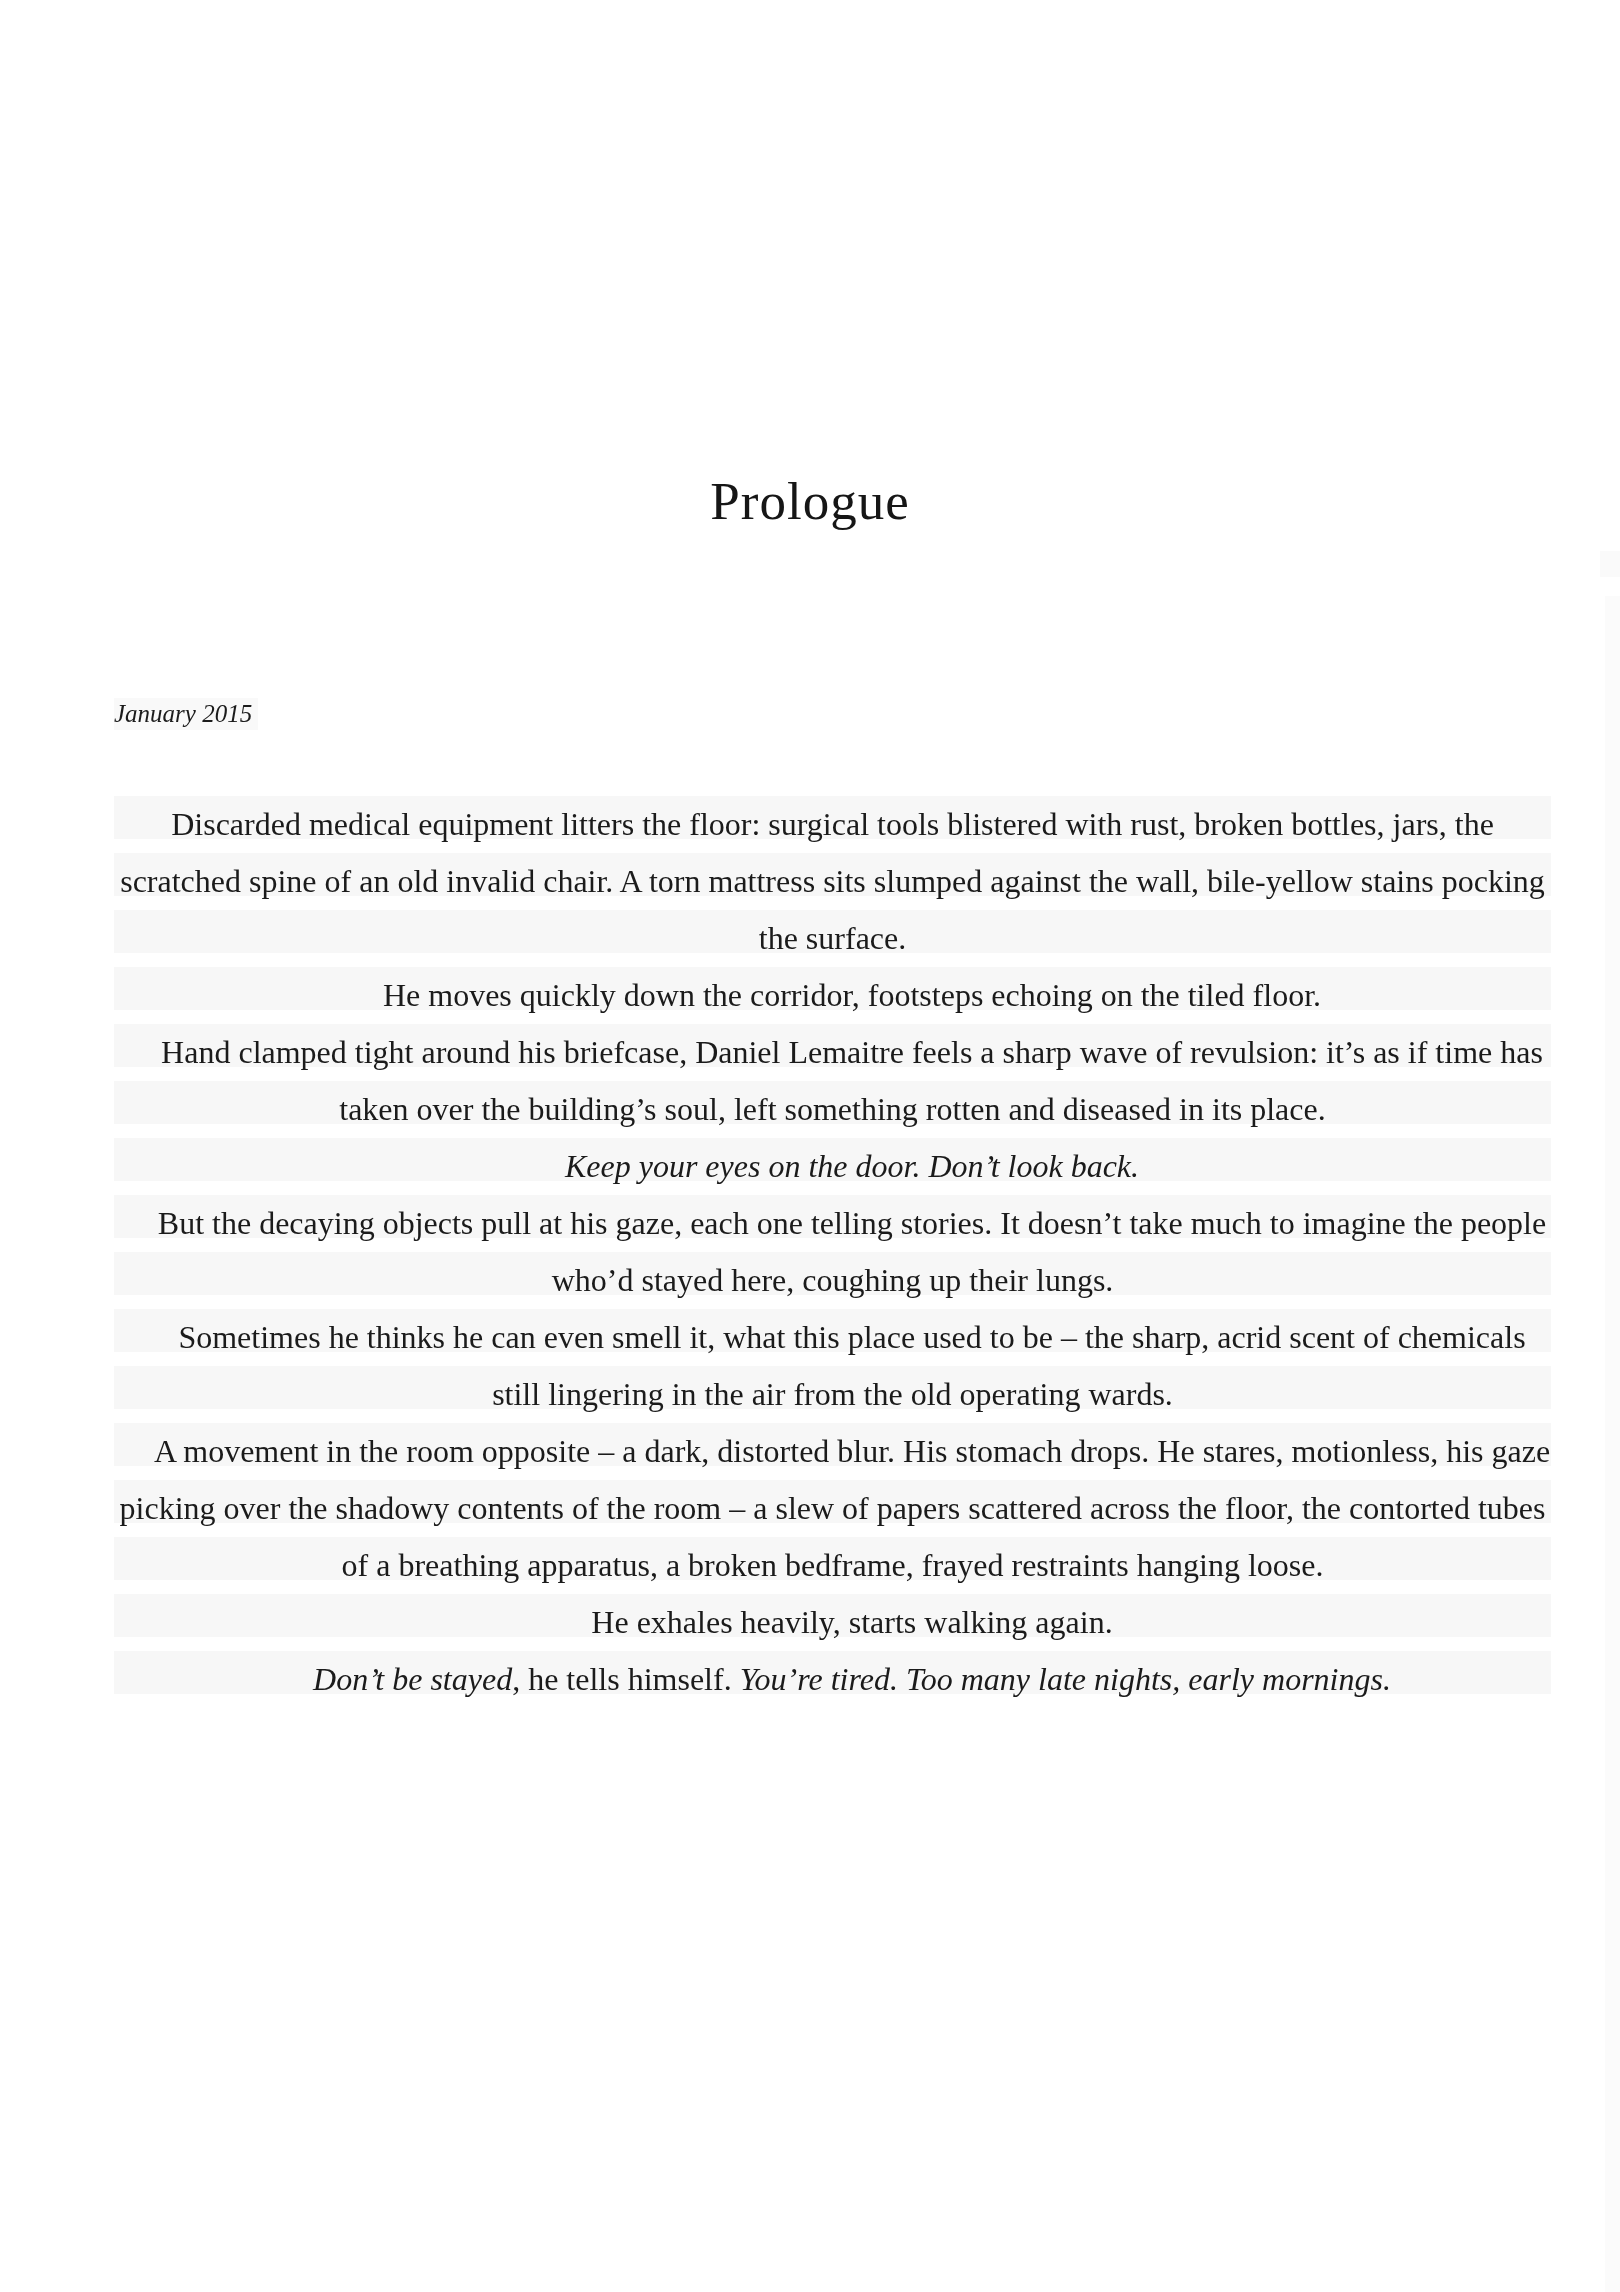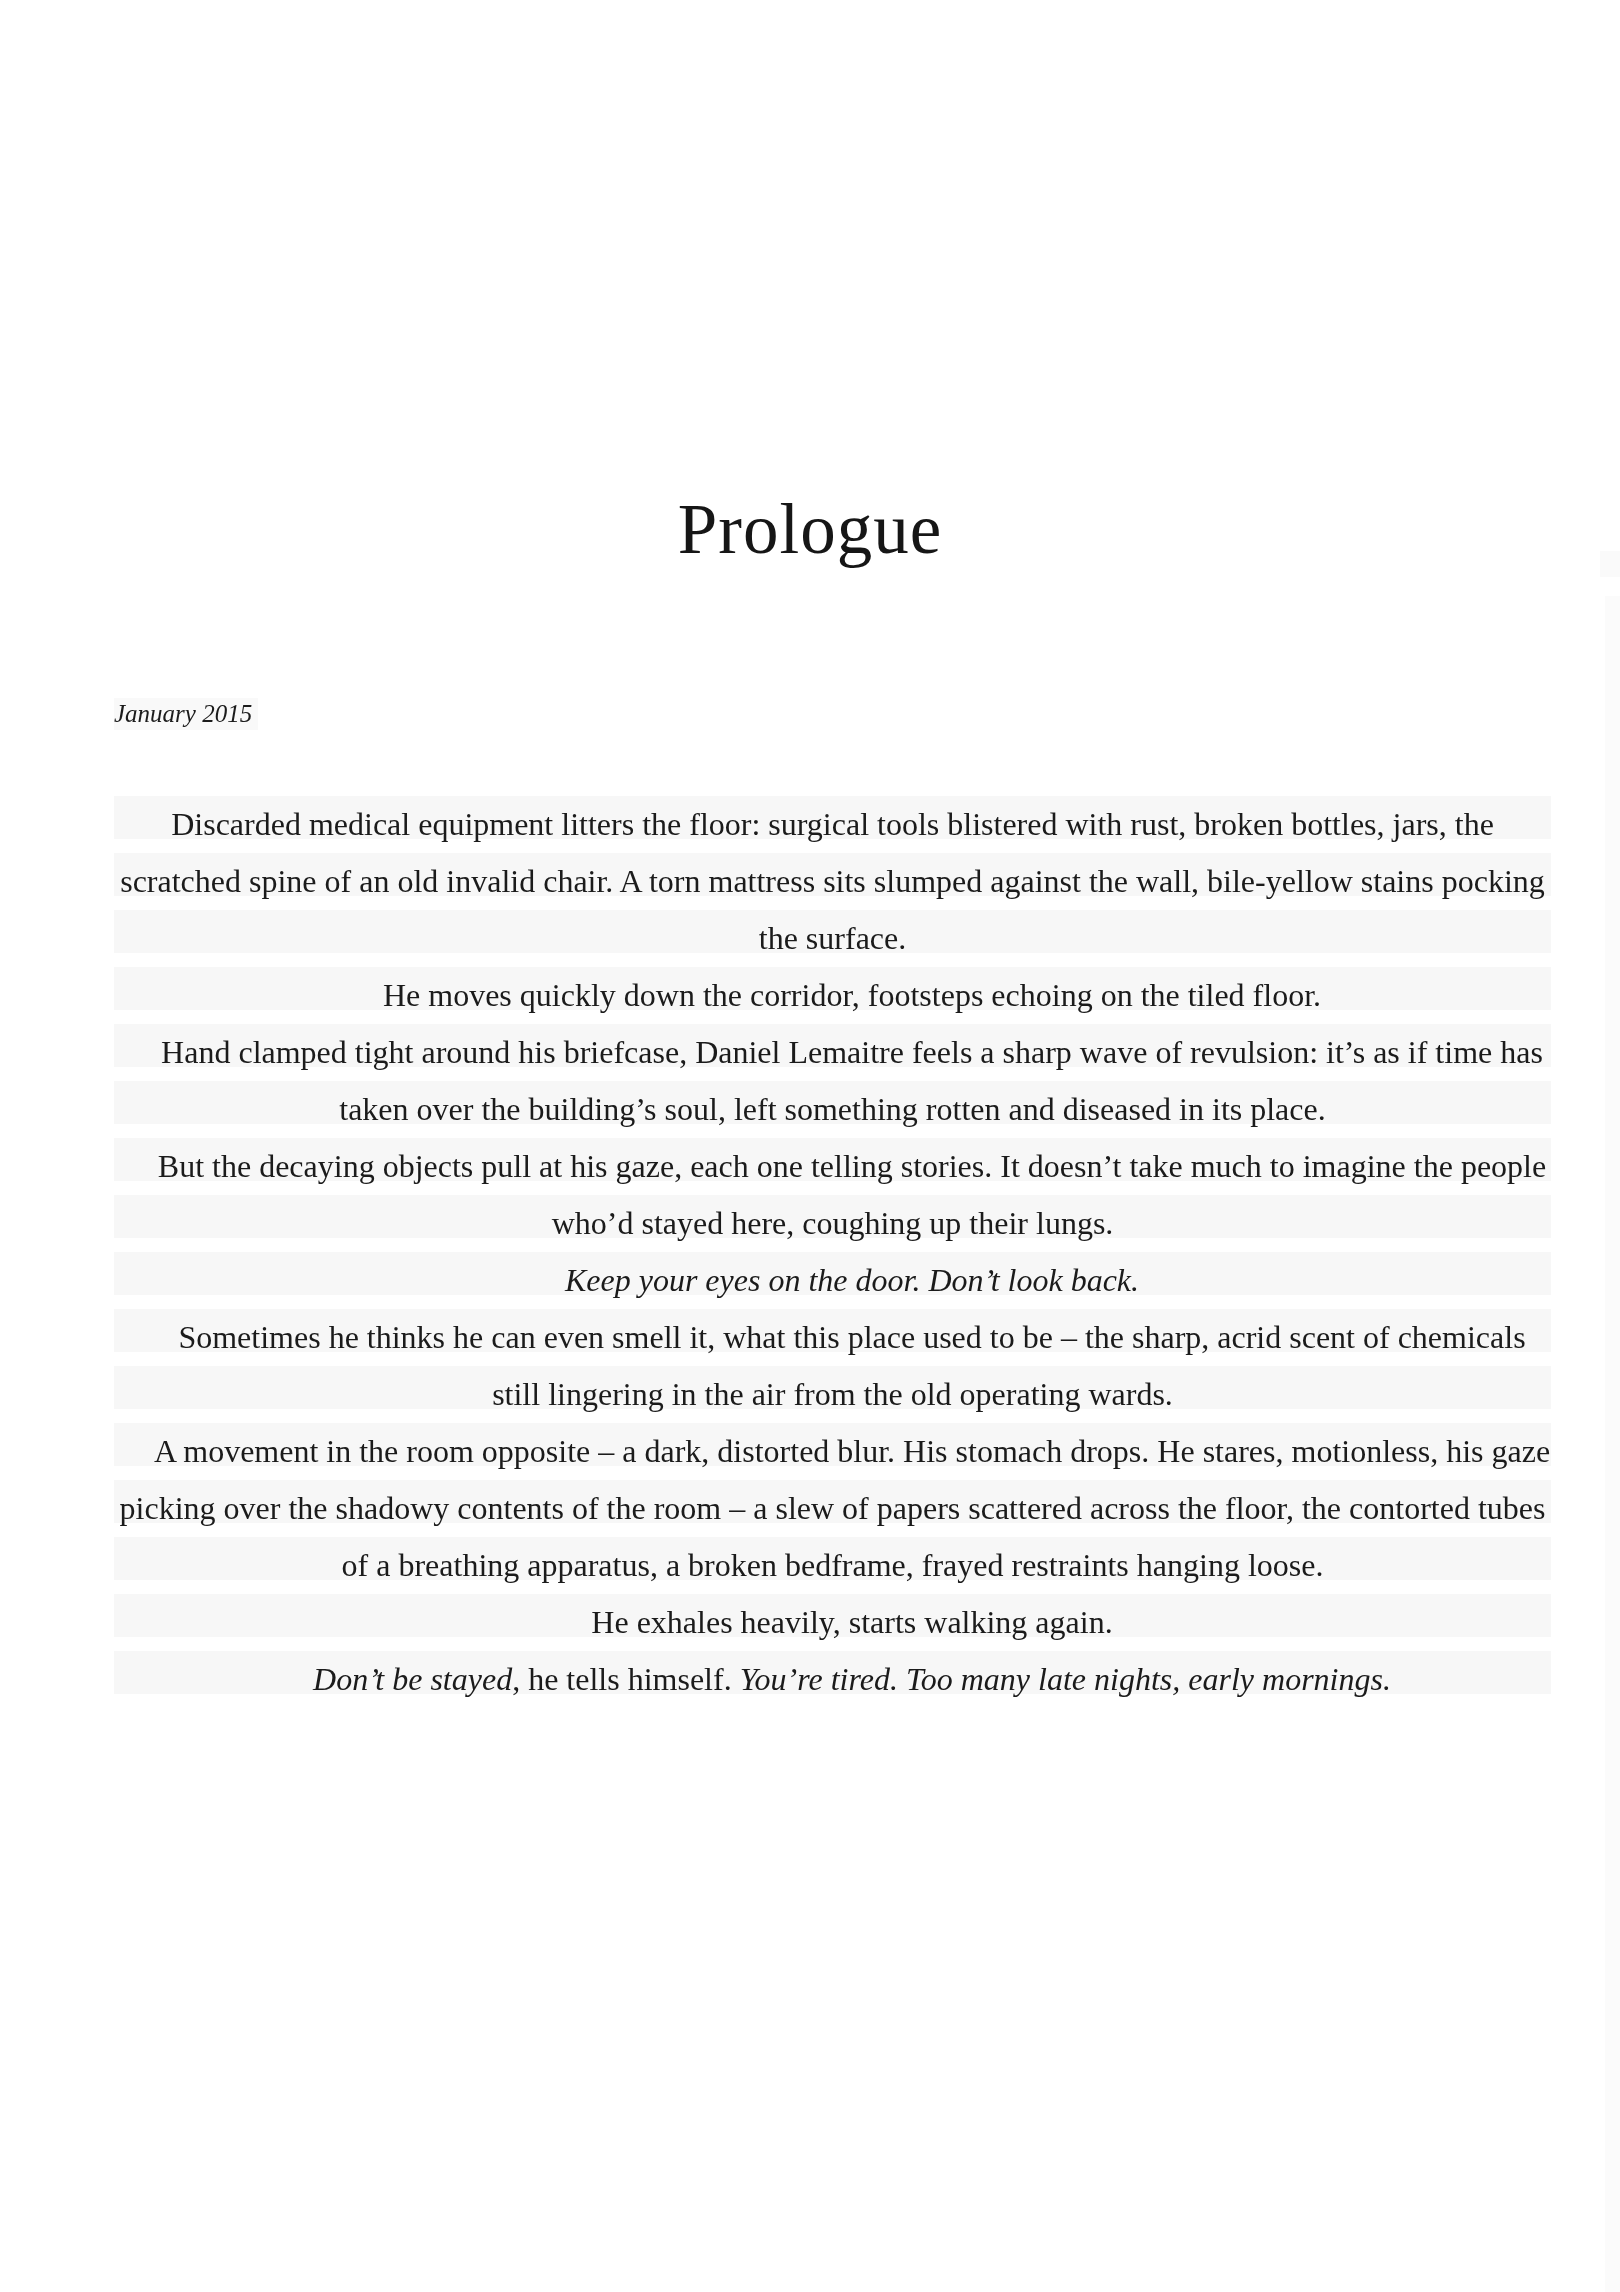--- a/index.html
+++ b/index.html
@@ -11,26 +11,26 @@
     position: relative;
     width: 1620px;
     height: 2293px;
     background: #ffffff;
     font-family: "Liberation Serif", "DejaVu Serif", serif;
     color: #1b1b1b;
     overflow: hidden;
   }
   .chapter-title {
     position: absolute;
-    top: 489px;
+    top: 471px;
     left: 0;
     width: 1620px;
     margin: 0;
     text-align: center;
-    font-size: 71px;
+    font-size: 53px;
     font-weight: normal;
     letter-spacing: 1px;
     color: #161616;
   }
   .dateline {
     position: absolute;
     top: 698px;
     left: 114px;
     margin: 0;
     font-size: 25px;
@@ -89,22 +89,22 @@
 
 <div class="page">
   <h1 class="chapter-title">Prologue</h1>
 
   <p class="dateline">January 2015</p>
 
   <div class="body-text">
       <p class="para"><span>Discarded medical equipment litters the floor: surgical tools blistered with rust, broken bottles, jars, the scratched spine of an old invalid chair. A torn mattress sits slumped against the wall, bile-yellow stains pocking the surface.</span></p>
       <p class="para indent"><span>He moves quickly down the corridor, footsteps echoing on the tiled floor.</span></p>
       <p class="para indent"><span>Hand clamped tight around his briefcase, Daniel Lemaitre feels a sharp wave of revulsion: it’s as if time has taken over the building’s soul, left something rotten and diseased in its place.</span></p>
+      <p class="para indent"><span class="it">Keep your eyes on the door. Don’t look back.</span></p>
       <p class="para indent"><span>But the decaying objects pull at his gaze, each one telling stories. It doesn’t take much to imagine the people who’d stayed here, coughing up their lungs.</span></p>
-      <p class="para indent"><span class="it">Keep your eyes on the door. Don’t look back.</span></p>
       <p class="para indent"><span>Sometimes he thinks he can even smell it, what this place used to be – the sharp, acrid scent of chemicals still lingering in the air from the old operating wards.</span></p>
       <p class="para indent"><span>A movement in the room opposite – a dark, distorted blur. His stomach drops. He stares, motionless, his gaze picking over the shadowy contents of the room – a slew of papers scattered across the floor, the contorted tubes of a breathing apparatus, a broken bedframe, frayed restraints hanging loose.</span></p>
       <p class="para indent"><span>He exhales heavily, starts walking again.</span></p>
       <p class="para indent"><span class="it">Don’t be stayed</span><span>, he tells himself. </span><span class="it">You’re tired. Too many late nights, early mornings.</span></p>
     </div>
 
   <div class="scan-notch"></div>
   <div class="scan-edge"></div>
 </div>
 

